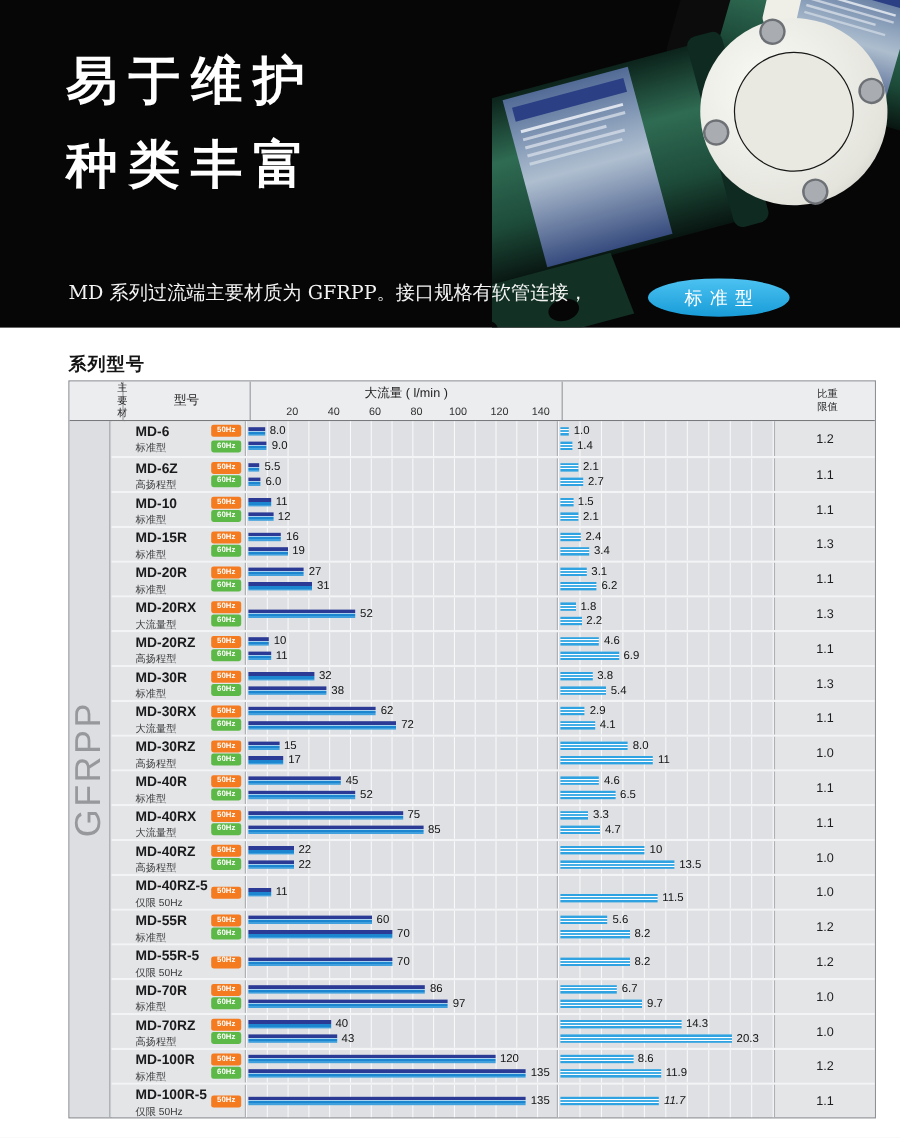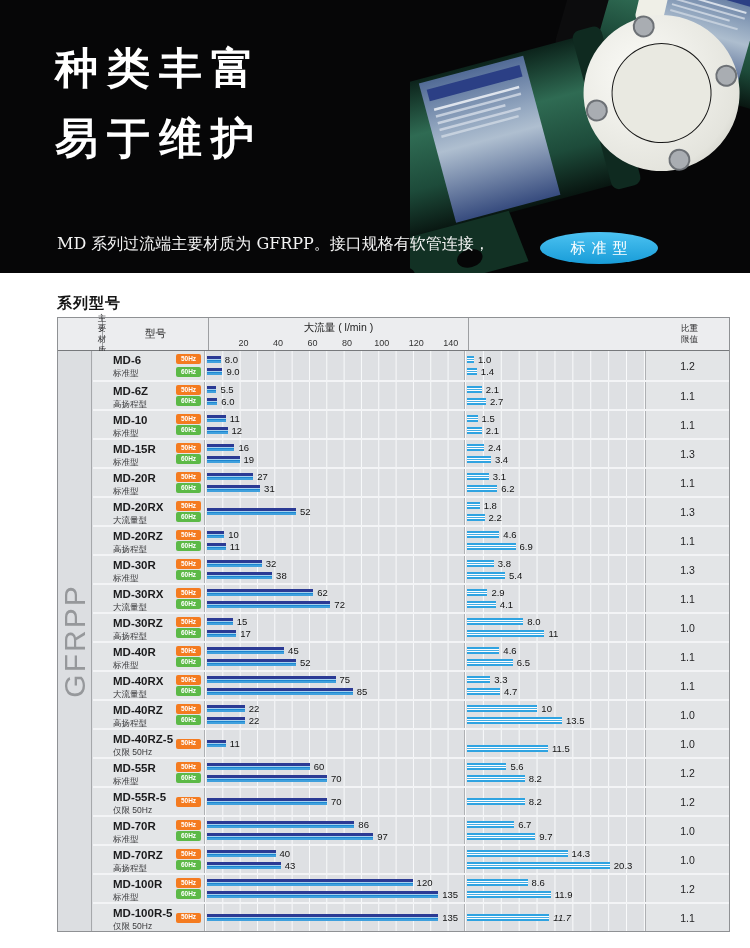--- a/index.html
+++ b/index.html
@@ -18,21 +18,21 @@
                padding-left:6px; z-index:3; }
 
   
   .section-title { position:absolute; left:57px; top:294px; font-size:15px; font-weight:bold; color:#141414; letter-spacing:1px; }
 
   
   .series-table { position:absolute; left:57px; top:317px; width:673px; border:1px solid #8f9194; background:#dfe1e4; }
   .thead { display:flex; height:33px; background:#ecedef; border-bottom:1px solid #77797c; }
   .th { border-right:1px solid #9d9fa2; position:relative; }
   .th:last-child { border-right:none; }
-  .th-material { width:32px; display:flex; flex-direction:column; align-items:center; justify-content:center;
+  .th-material { width:32px; display:flex; flex-direction:column; align-items:center; 
                  font-size:8.5px; color:#2a2a2c; line-height:1.25;padding-left:44px; }
   .th-model { width:106px; display:flex; align-items:center; justify-content:center; font-size:10.5px; color:#222; }
   .th-flow { width:260px; }
   .th-head { width:181px;margin-top:48px; }
   .th-ratio { flex:1; display:flex; flex-direction:column; align-items:center; justify-content:center;
               font-size:8.5px; color:#2a2a2c; line-height:1.25; }
   .axis-label { position:absolute; top:3px; width:100%; text-align:center; font-size:10.5px; color:#222; }
   .tick { position:absolute; bottom:2px; transform:translateX(-50%); font-size:9px; color:#333; }
 
   .tbody { position:relative; }
@@ -132,22 +132,22 @@
         <circle cx="268" cy="191" r="10" fill="#a9adb2" stroke="#6d7176" stroke-width="2"></circle>
         <circle cx="201" cy="122" r="10" fill="#a9adb2" stroke="#6d7176" stroke-width="2"></circle>
 
         <path d="M -70 196 L 90 196 L 96 250 L -76 250 Z" fill="#123124"></path>
         <ellipse cx="-30" cy="232" rx="13" ry="9" fill="#060607"></ellipse>
         <ellipse cx="40" cy="232" rx="13" ry="9" fill="#060607"></ellipse>
       </g>
     </svg>
   </div>
   <div class="hero-title">
+    <div>易于维护</div>
     <div>种类丰富</div>
-    <div>易于维护</div>
   </div>
   <div class="hero-desc">
     <div>MD 系列过流端主要材质为 GFRPP。接口规格有软管连接，</div>
     
     
   </div>
   <div class="std-badge">标准型</div>
 </div>
 
 <div class="section-title">系列型号</div>

